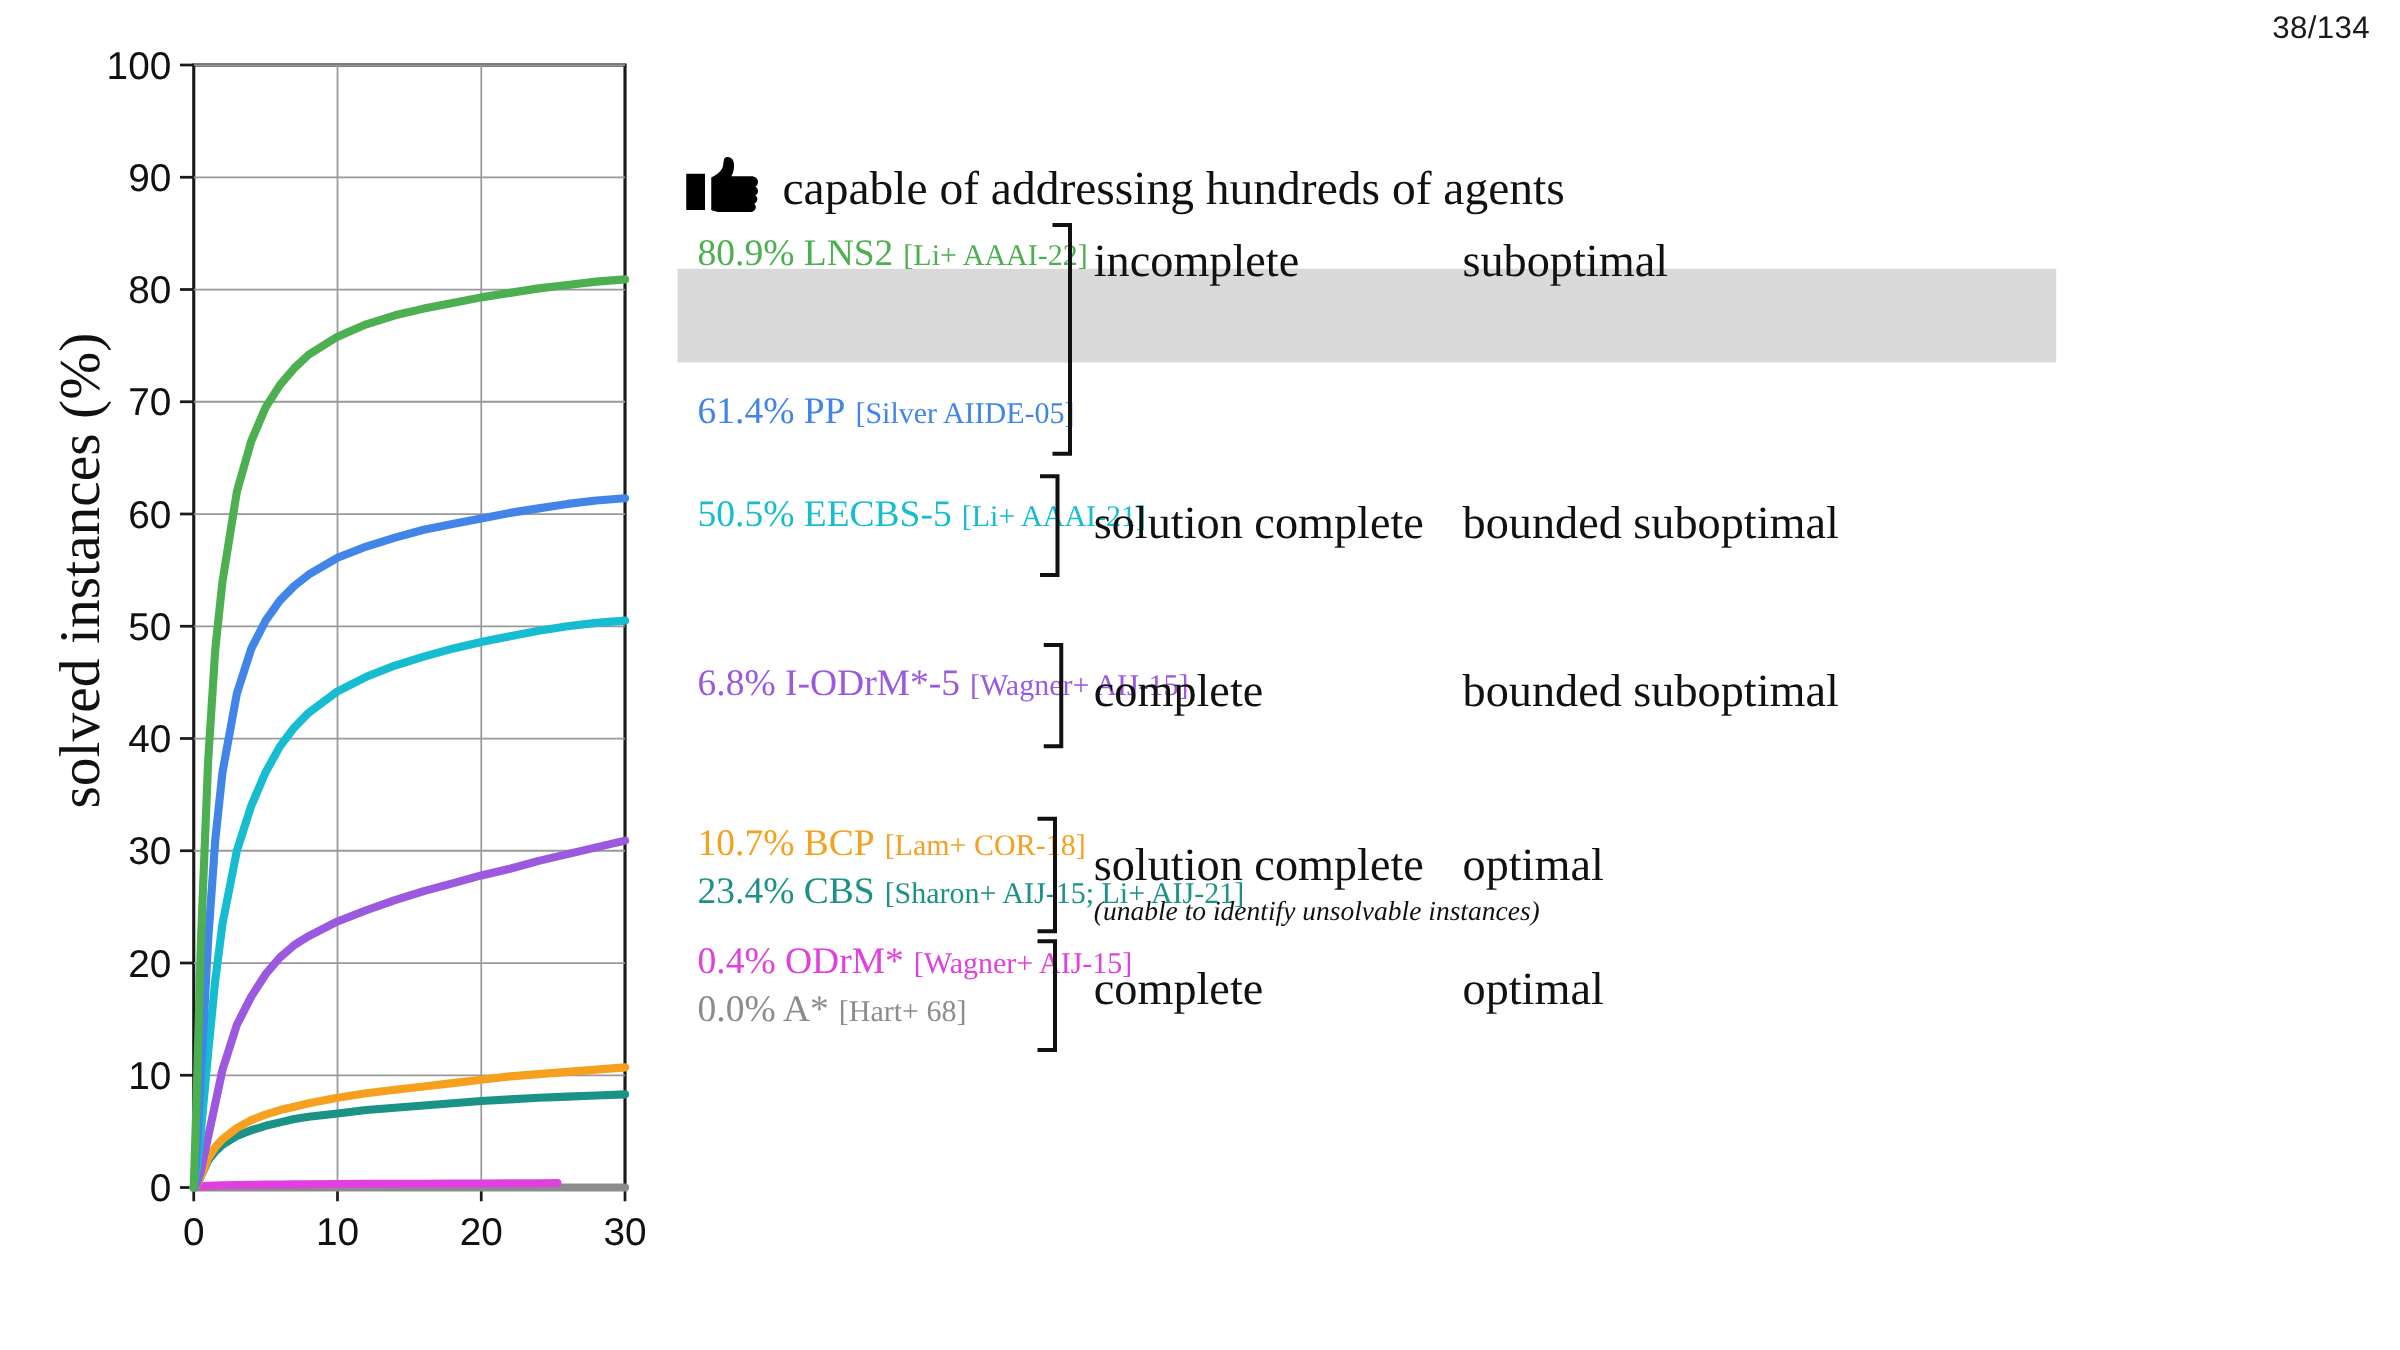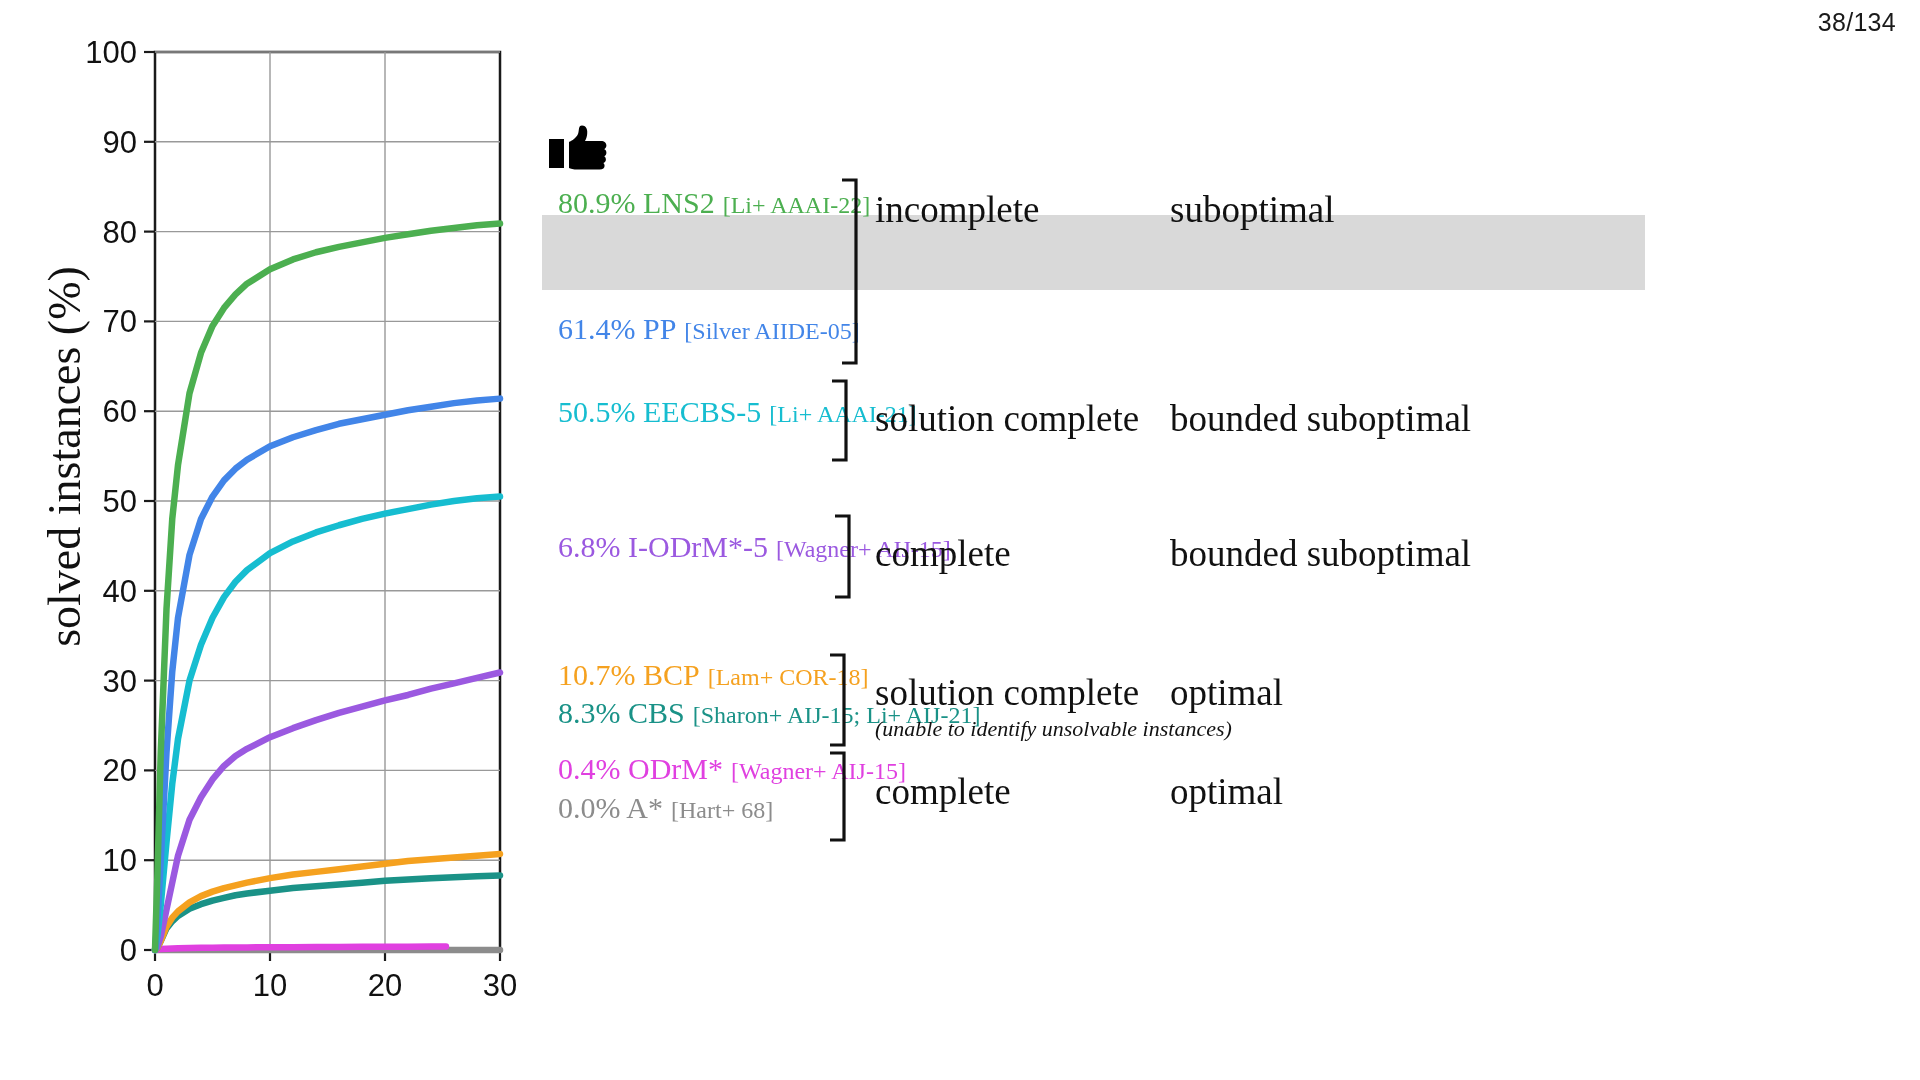--- a/index.html
+++ b/index.html
@@ -132,29 +132,30 @@
 <div id="panel">
   <div class="highlight-band"></div>
 
   <div class="thumb-line">
     <span class="thumb-icon">
       <svg width="60" height="46" viewBox="0 0 60 46">
         <rect x="1" y="14" width="15" height="29" fill="#000"></rect>
         <path d="M21 43 L21 17 C21 17 28 14 30 9 C31.5 5 30 0.5 34 0.5 C38.5 0.5 40 5 39 10.5 C38.4 13.6 37 16 37 16 L53 16 C56.4 16 58.4 18 58.4 20.6 C58.4 22.4 57.3 23.7 56.3 24.3 C57.6 24.8 58.4 26.2 58.4 27.7 C58.4 29.4 57.4 30.7 56.2 31.2 C57.2 31.8 57.9 33 57.9 34.4 C57.9 36.1 56.8 37.4 55.4 37.9 C56.2 38.6 56.6 39.6 56.6 40.7 C56.6 42.6 55 44.6 51.6 44.6 L28 44.6 C24.5 44.6 21 43 21 43 Z" fill="#000"></path>
       </svg>
     </span>
+    <span class="thumb-text">capable of addressing hundreds of agents</span>
   </div>
 
   <div id="algo-rows">
       <div class="algo" style="top: 186px; color: rgb(76, 175, 80);"><span class="main">80.9% LNS2</span><span class="ref">[Li+ AAAI-22]</span></div>
       <div class="algo" style="top: 312px; color: rgb(66, 133, 232);"><span class="main">61.4% PP</span><span class="ref">[Silver AIIDE-05]</span></div>
       <div class="algo" style="top: 395px; color: rgb(22, 189, 208);"><span class="main">50.5% EECBS-5</span><span class="ref">[Li+ AAAI-21]</span></div>
       <div class="algo" style="top: 530px; color: rgb(155, 89, 224);"><span class="main">6.8% I-ODrM*-5</span><span class="ref">[Wagner+ AIJ-15]</span></div>
       <div class="algo" style="top: 658px; color: rgb(245, 161, 31);"><span class="main">10.7% BCP</span><span class="ref">[Lam+ COR-18]</span></div>
-      <div class="algo" style="top: 696px; color: rgb(26, 146, 135);"><span class="main">8.3% CBS</span><span class="ref">[Sharon+ AIJ-15; Li+ AIJ-21]</span></div>
+      <div class="algo" style="top: 696px; color: rgb(26, 146, 135);"><span class="main">23.4% CBS</span><span class="ref">[Sharon+ AIJ-15; Li+ AIJ-21]</span></div>
       <div class="algo" style="top: 752px; color: rgb(224, 64, 224);"><span class="main">0.4% ODrM*</span><span class="ref">[Wagner+ AIJ-15]</span></div>
       <div class="algo" style="top: 791px; color: rgb(140, 140, 140);"><span class="main">0.0% A*</span><span class="ref">[Hart+ 68]</span></div>
     </div>
   <div id="prop-rows">
       <div class="prop" style="left: 335px; top: 188px;">incomplete</div>
       <div class="prop" style="left: 630px; top: 188px;">suboptimal</div>
       <div class="prop" style="left: 335px; top: 397px;">solution complete</div>
       <div class="prop" style="left: 630px; top: 397px;">bounded suboptimal</div>
       <div class="prop" style="left: 335px; top: 532px;">complete</div>
       <div class="prop" style="left: 630px; top: 532px;">bounded suboptimal</div>

